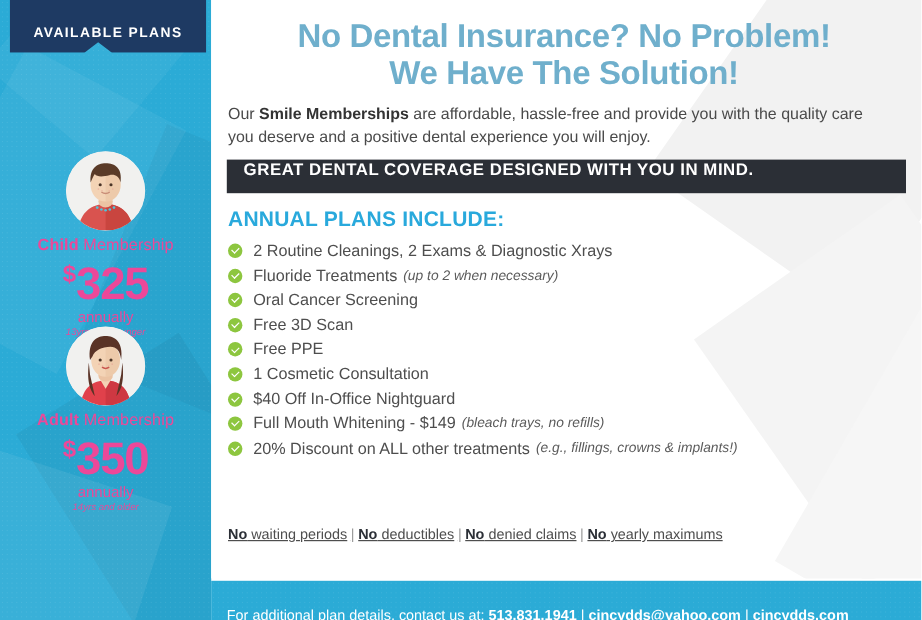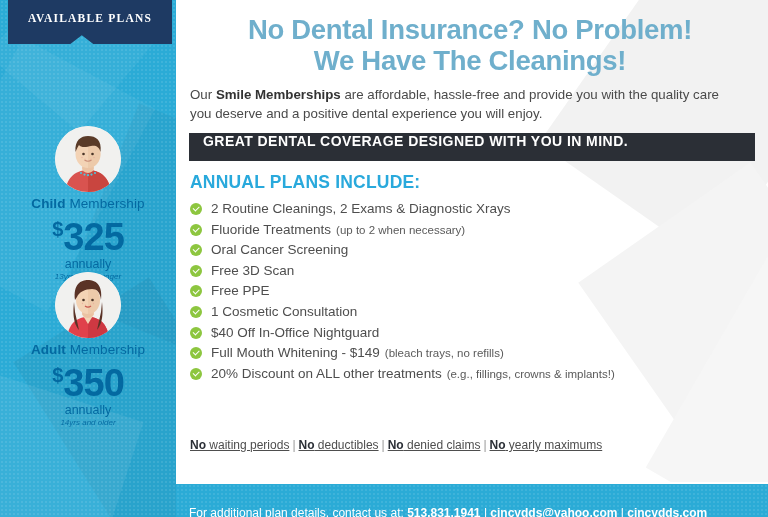--- a/index.html
+++ b/index.html
@@ -25,31 +25,30 @@
     position:absolute;left:0;top:0;width:176px;height:517px;
     background-image:radial-gradient(rgba(255,255,255,0.10) 0.7px, transparent 0.8px);
     background-size:4px 4px;
   }
 
   
   .badge{
     position:absolute;left:8px;top:0;width:164px;height:44px;
     background:#1E3A63;
     clip-path:polygon(0 0,100% 0,100% 100%,52% 100%,45% 80%,38% 100%,0 100%);
-    display:flex;align-items:flex-start;justify-content:center;
+    display:flex;align-items:center;justify-content:center;
     z-index:5;
-    font-family:Liberation Serif, serif;
   }
   .badge span{
     color:#ffffff;font-size:11.5px;font-weight:bold;letter-spacing:1.2px;
     margin-top:12px;
   }
 
   
-  .plan{position:absolute;left:0;width:176px;text-align:center;color:#0369a1;}
+  .plan{position:absolute;left:0;width:176px;text-align:center;color:#ec4899;}
   .plan-child{top:126px;}
   .plan-adult{top:272px;}
 
   .avatar{
     width:66px;height:66px;border-radius:50%;
     margin:0 auto;position:relative;overflow:hidden;
     background:#F1F1EF;
   }
   .plan-title{font-size:13.5px;margin-top:4px;letter-spacing:.1px;font-weight:300;}
   .plan-title b{font-weight:bold;}
@@ -106,21 +105,21 @@
   }
   .chk{
     width:12px;height:12px;border-radius:50%;background:#8DC63F;
     margin-top:4px;margin-right:9px;flex:0 0 12px;position:relative;
   }
   .chk::after{
     content:"";position:absolute;left:3px;top:3.2px;width:5px;height:2.6px;
     border-left:1.6px solid #fff;border-bottom:1.6px solid #fff;
     transform:rotate(-45deg);
   }
-  .li-note{font-size:11.5px;color:#5A5A5A;margin-left:5px;text-align:center;}
+  .li-note{font-style:italic;font-size:11.5px;color:#5A5A5A;margin-left:5px;text-align:center;}
 
   .benefits-line{
     position:absolute;left:14px;top:438px;font-size:12px;color:#4E4E4E;text-decoration:underline;
   }
   .benefits-line b{color:#2B2F36;font-weight:bold;}
   .sep{color:#9A9A9A;margin:0 3px;}
 
   
   .footer{
     position:absolute;left:176px;top:484px;width:592px;height:36px;
@@ -226,21 +225,21 @@
     <div class="agenote">14yrs and older</div>
   </div>
 
   <div class="main">
     <div class="diag d1"></div>
     <div class="diag d2"></div>
     <div class="diag d3"></div>
 
     <div class="headline">
       <div>No Dental Insurance? No Problem!</div>
-      <div>We Have The Cleanings!</div>
+      <div>We Have The Solution!</div>
     </div>
 
     <div class="subhead"><span>Our </span><b>Smile Memberships</b><span> are affordable, hassle-free and provide you with the quality care you deserve and a positive dental experience you will enjoy.</span></div>
 
     <div class="darkbar">
       <span>GREAT DENTAL COVERAGE DESIGNED WITH YOU IN MIND.</span>
     </div>
 
     <div class="section-title st-plans">ANNUAL PLANS INCLUDE:</div>
 

